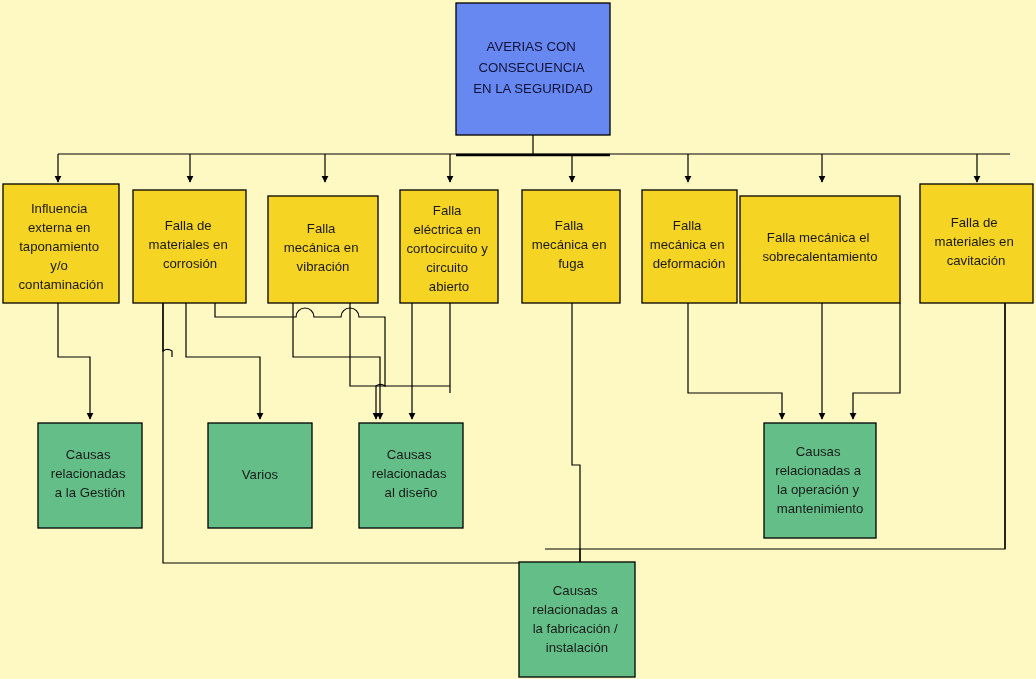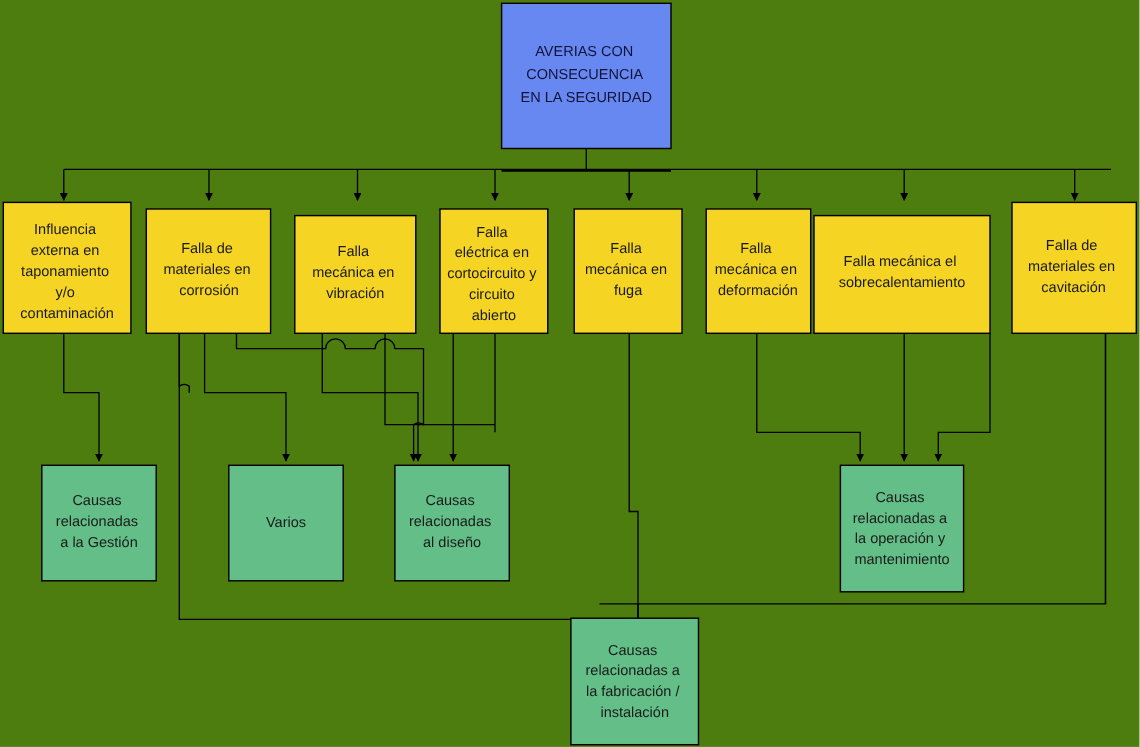--- a/index.html
+++ b/index.html
@@ -10,21 +10,21 @@
   body {
     font-family: "Liberation Sans", sans-serif;
     width: 1036px;
     height: 679px;
     overflow: hidden;
   }
   #diagram-root {
     position: relative;
     width: 1036px;
     height: 679px;
-    background: #4d7c0f;
+    background: #fef9c3;
   }
   svg.flow {
     position: absolute;
     top: 0;
     left: 0;
     width: 1036px;
     height: 679px;
   }
   .conn {
     fill: none;

